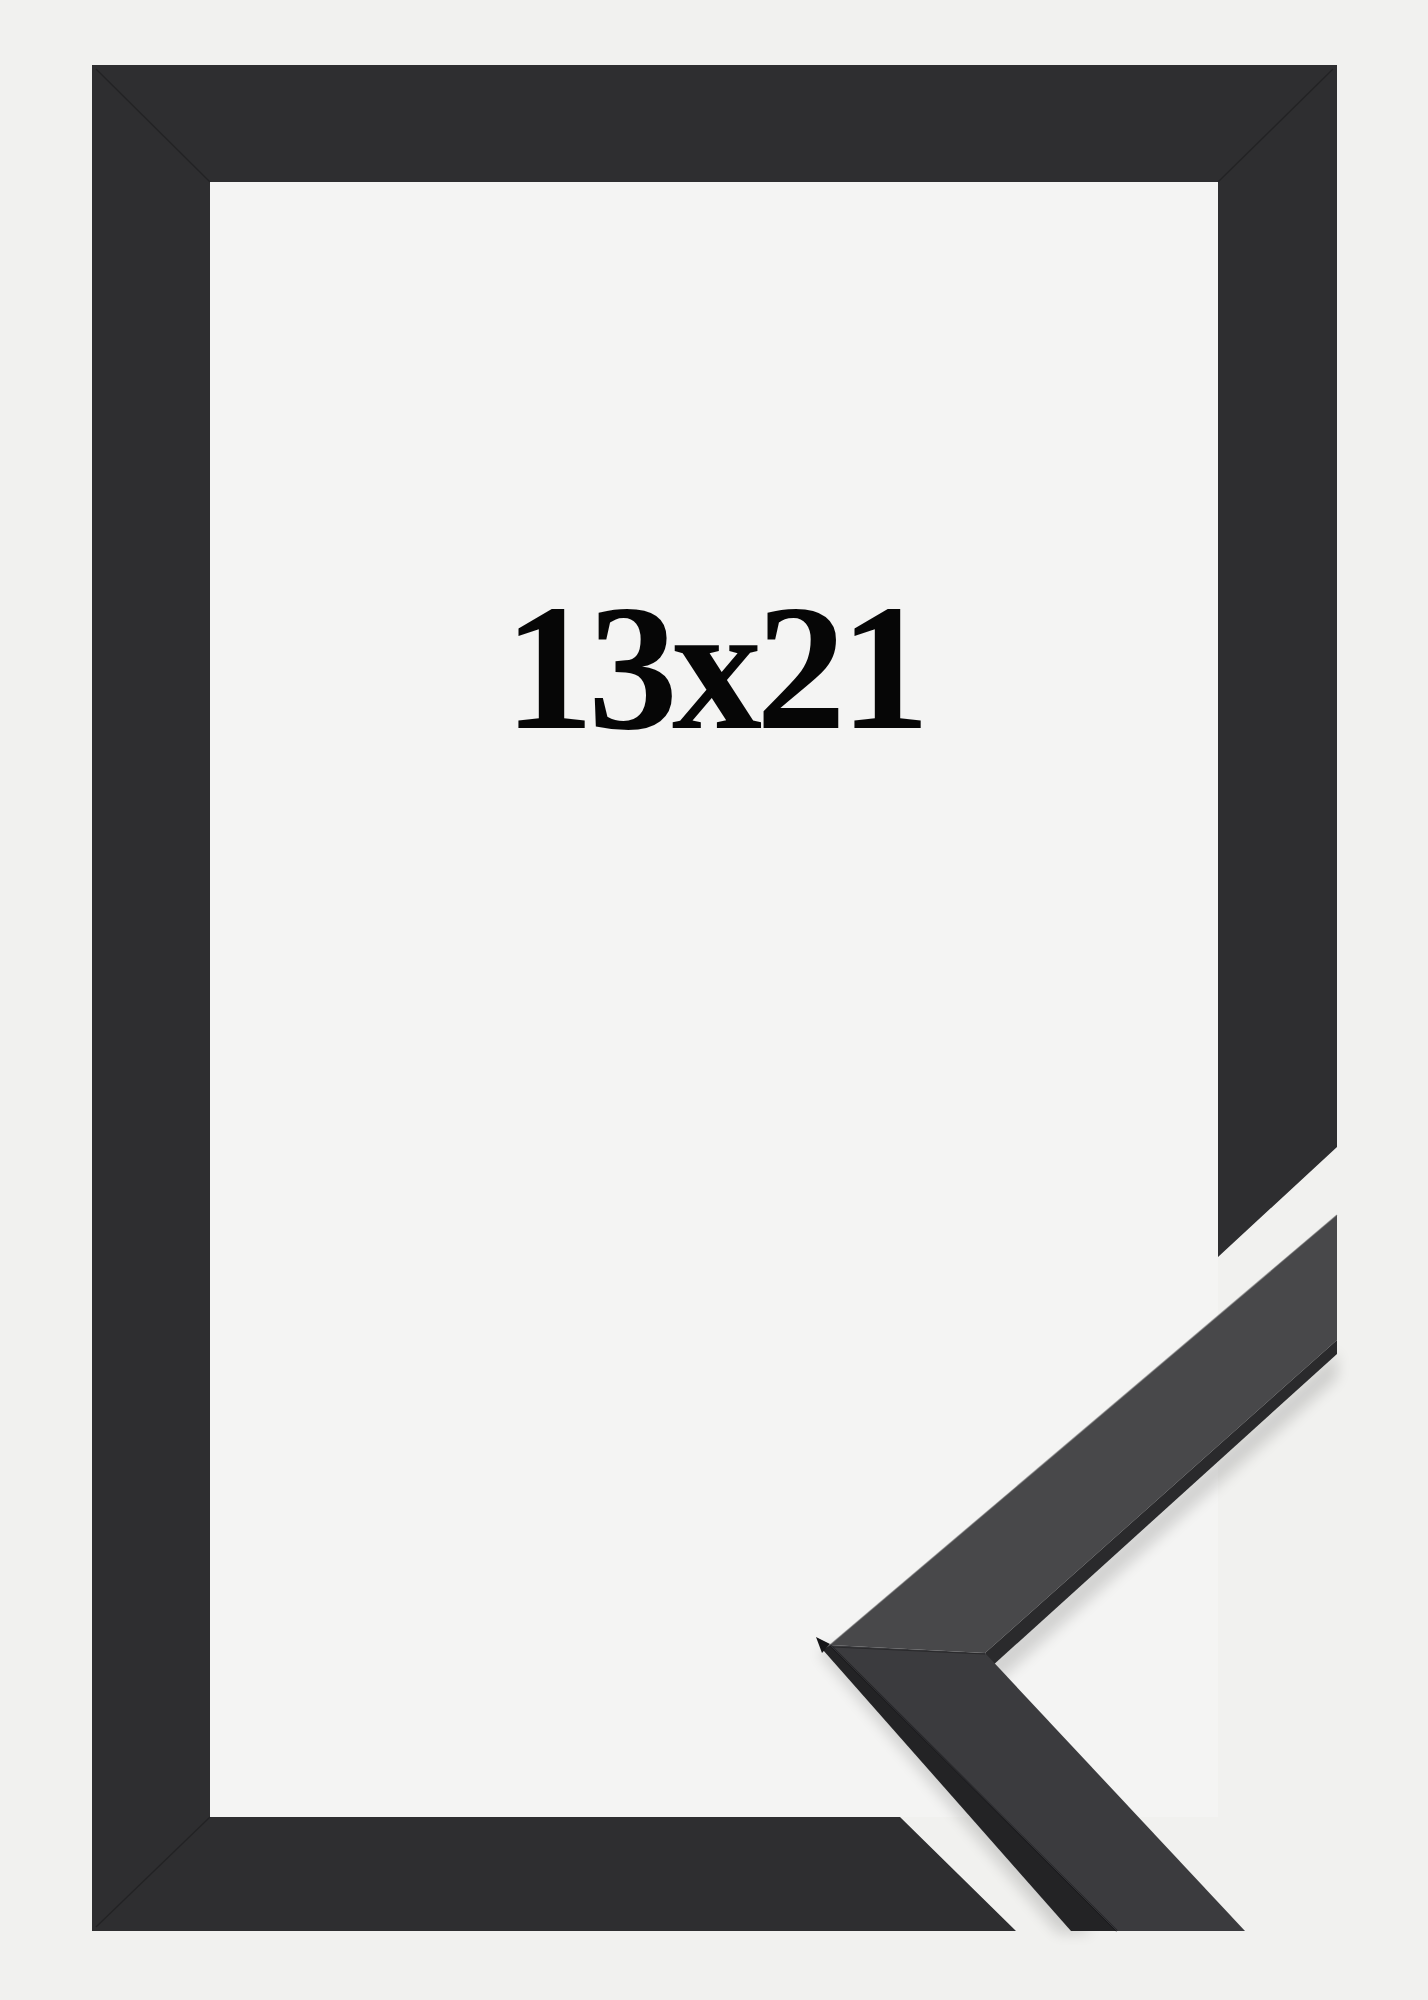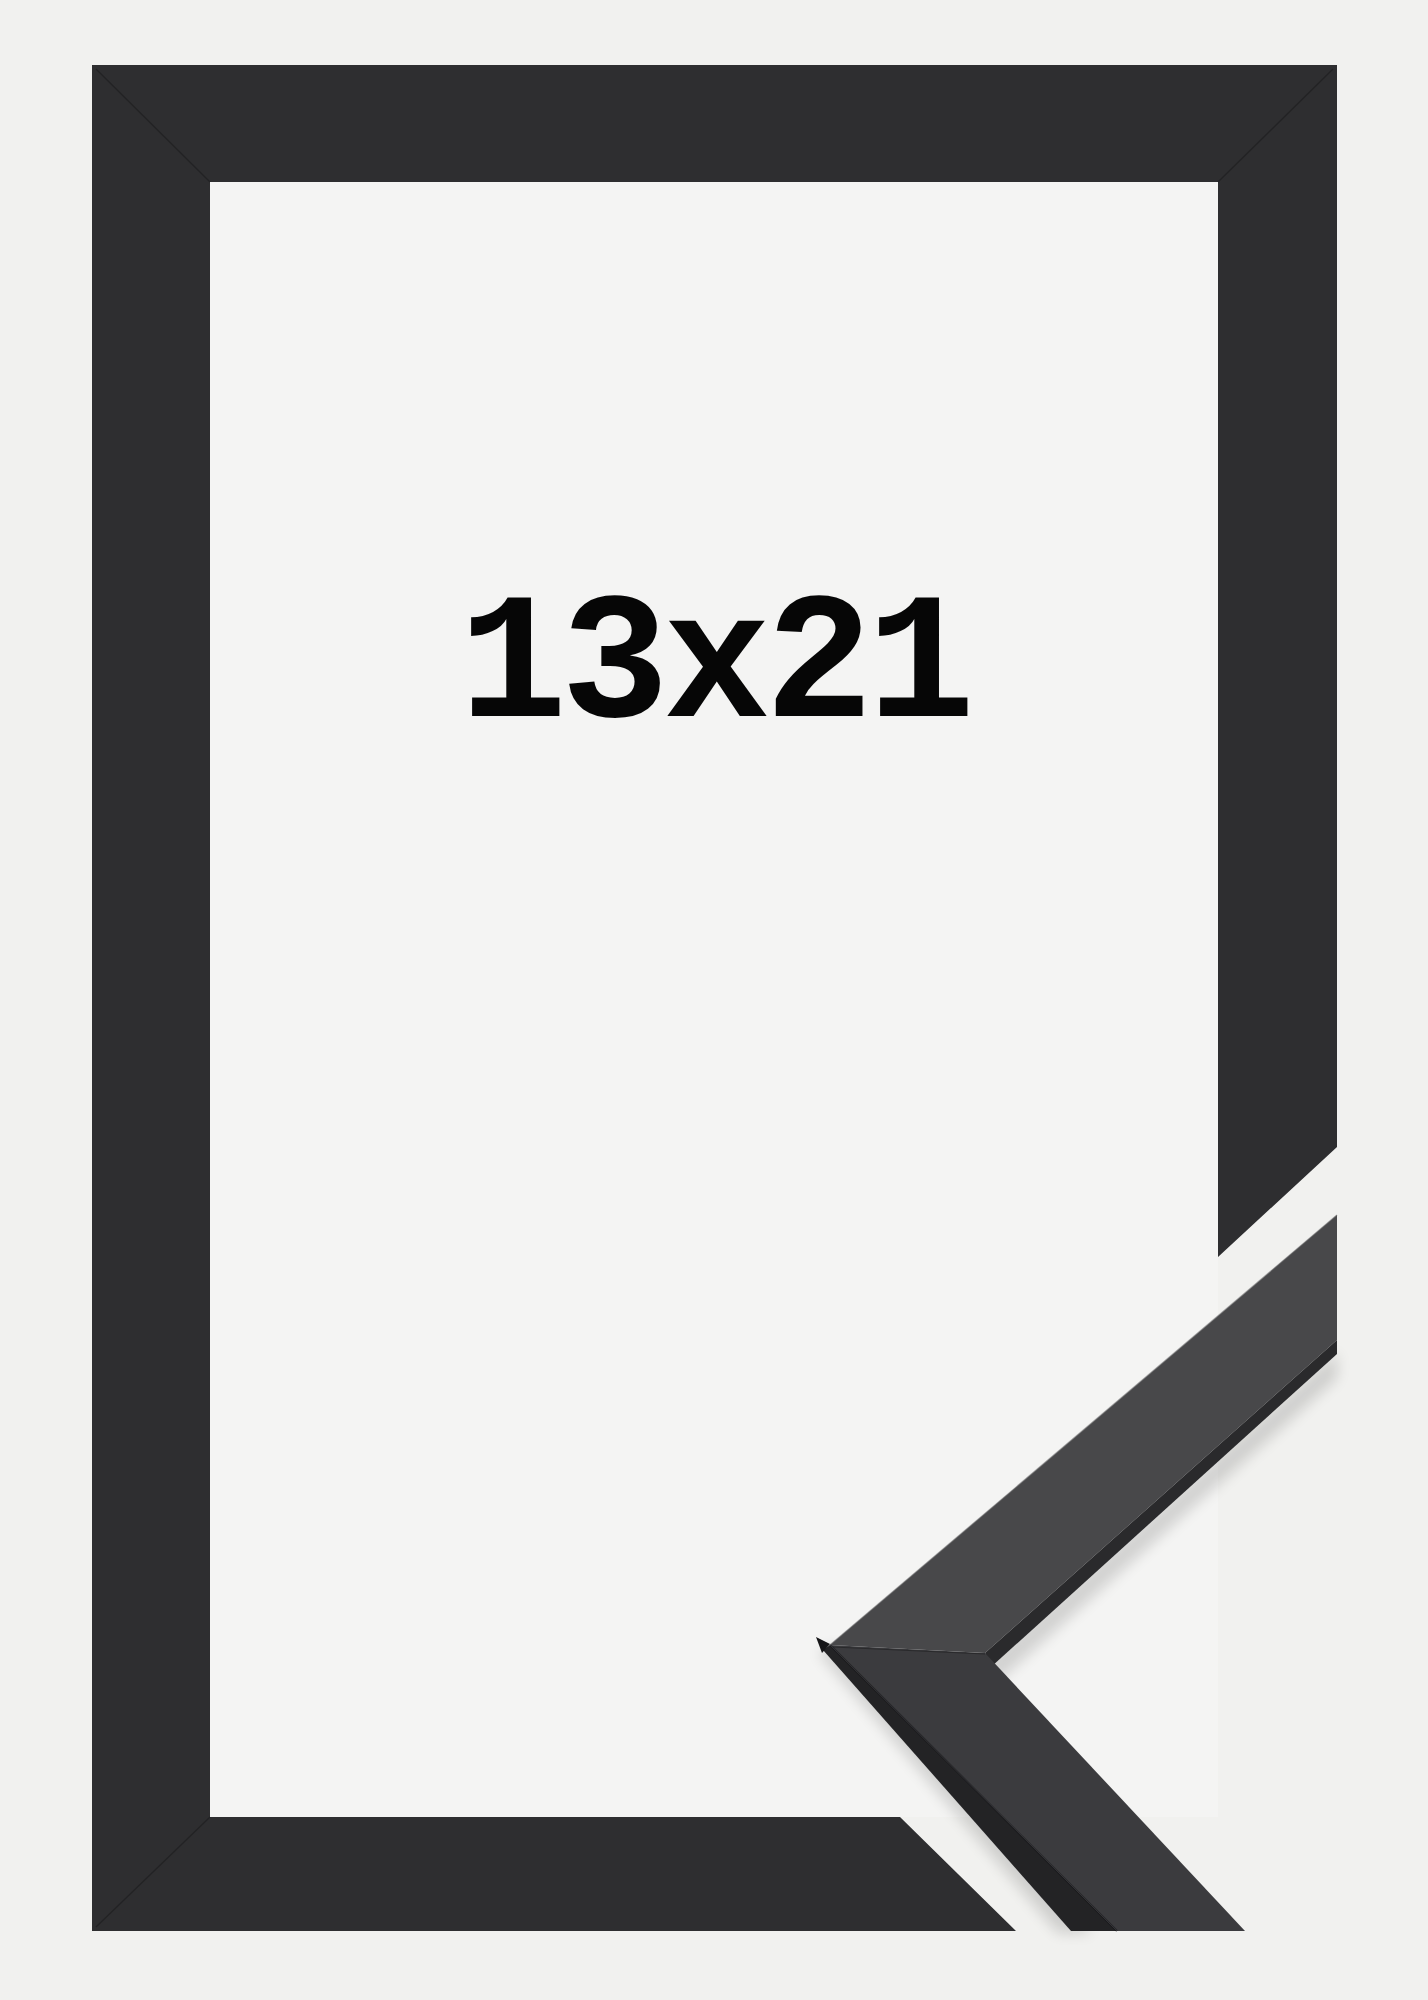--- a/index.html
+++ b/index.html
@@ -5,21 +5,21 @@
   html, body {
     margin: 0;
     padding: 0;
     background: #f1f1ef;
   }
   .stage {
     position: relative;
     width: 1428px;
     height: 1956px;
     overflow: hidden;
-    font-family: Liberation Mono, monospace;
+    font-family: Liberation Serif, serif;
   }
   .stage svg {
     position: absolute;
     left: 0;
     top: 0;
     display: block;
   }
   .size-label {
     position: absolute;
     left: 210px;

